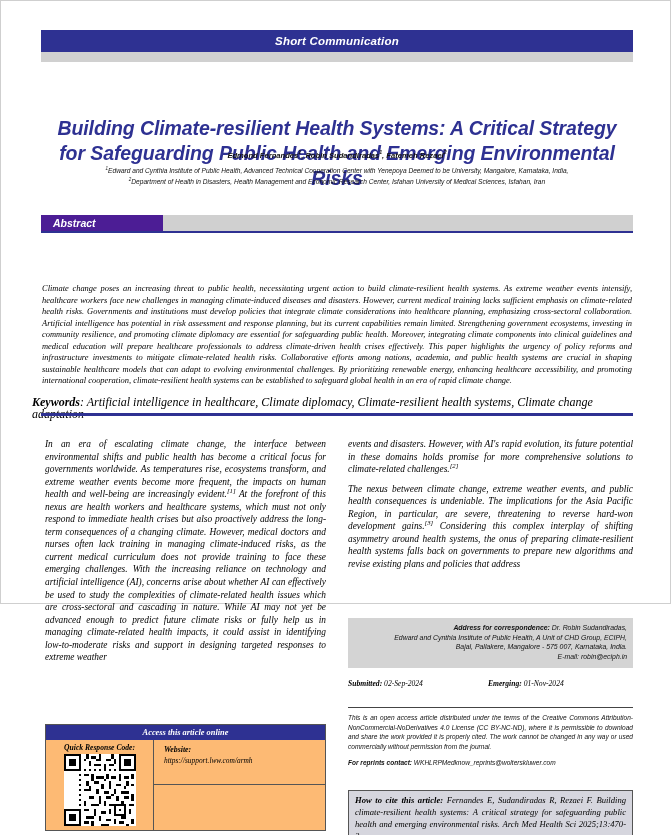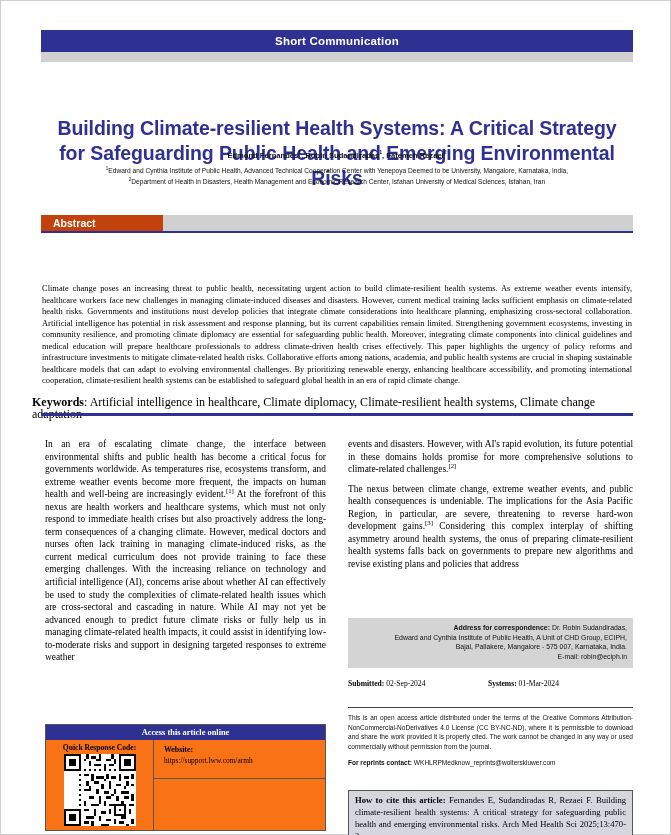--- a/index.html
+++ b/index.html
@@ -10,24 +10,25 @@
   body {
     width: 671px;
     height: 835px;
     font-family: "Liberation Serif", serif;
     color: #000;
     overflow: hidden;
   }
   .page {
     position: relative;
     width: 671px;
-    height: 835px;
+    height: 604px;
     background: #ffffff;
     box-sizing: border-box;
     border: 1px solid #cfcfcf;
+    font-style: italic;
   }
 
   
   .banner-wrap {
     position: absolute;
     left: 40px;
     top: 29px;
     width: 592px;
   }
   .banner {
@@ -91,21 +92,21 @@
     position: absolute;
     left: 40px;
     top: 214px;
     width: 592px;
     height: 16px;
     background: #d0d0d0;
   }
   .abs-head {
     width: 122px;
     height: 16px;
-    background: #c2410c;
+    background: #4c1d95;
     color: #fff;
     font-family: "Liberation Sans", sans-serif;
     font-weight: bold;
     font-size: 10.5px;
     line-height: 16px;
     padding-left: 12px;
     box-sizing: border-box;
   }
   .abs-rule {
     position: absolute;
@@ -258,21 +259,21 @@
   .cite-box b { font-weight: bold; }
 
   
   .access-box {
     position: absolute;
     left: 44px;
     top: 723px;
     width: 281px;
     border: 1px solid #555;
     box-sizing: border-box;
-    background: #f97316;
+    background: #fdba74;
   }
   .access-head {
     background: #2e3192;
     color: #fff;
     font-family: "Liberation Serif", serif;
     font-weight: bold;
     font-size: 8.4px;
     text-align: center;
     padding: 3px 0;
   }
@@ -287,21 +288,21 @@
   .qr-label {
     font-family: "Liberation Serif", serif;
     font-weight: bold;
     font-size: 7.6px;
     margin-bottom: 2px;
     color: #000;
   }
   .qr-img { width: 72px; height: 72px; display: block; margin: 0 auto; }
   .link-cell { flex: 1; }
   .link-row {
-    padding: 5px 0 6px 10px;
+    padding: 5px 0 12px 10px;
     font-family: "Liberation Serif", serif;
     font-size: 7.4px;
     line-height: 10.5px;
     color: #000;
   }
   .link-row.first { border-bottom: 1px solid #555; min-height: 27px; }
   .link-row b { font-weight: bold; font-size: 7.8px; }
 </style>
 </head>
 <body>
@@ -348,21 +349,21 @@
   <div class="corr-box">
     <b>Address for correspondence:</b><span> Dr. Robin Sudandiradas,</span><br>
     <span>Edward and Cynthia Institute of Public Health, A Unit of CHD Group, ECIPH,</span><br>
     <span>Bajal, Pallakere, Mangalore - 575 007, Karnataka, India.</span><br>
     <span>E-mail: robin@eciph.in</span>
   </div>
 
   <div class="dates">
     <div class="row">
       <div class="c1"><b>Submitted:</b> <span>02-Sep-2024</span></div>
-      <div class="c2"><b>Systems:</b> <span>01-Mar-2024</span></div>
+      <div class="c2"><b>Emerging:</b> <span>01-Nov-2024</span></div>
     </div>
   </div>
 
   <div class="hr-thin"></div>
 
   <div class="license">This is an open access article distributed under the terms of the Creative Commons Attribution-NonCommercial-NoDerivatives 4.0 License (CC BY-NC-ND), where it is permissible to download and share the work provided it is properly cited. The work cannot be changed in any way or used commercially without permission from the journal.</div>
 
   <div class="reprints">
     <b>For reprints contact:</b><span> WKHLRPMedknow_reprints@wolterskluwer.com</span>
   </div>

